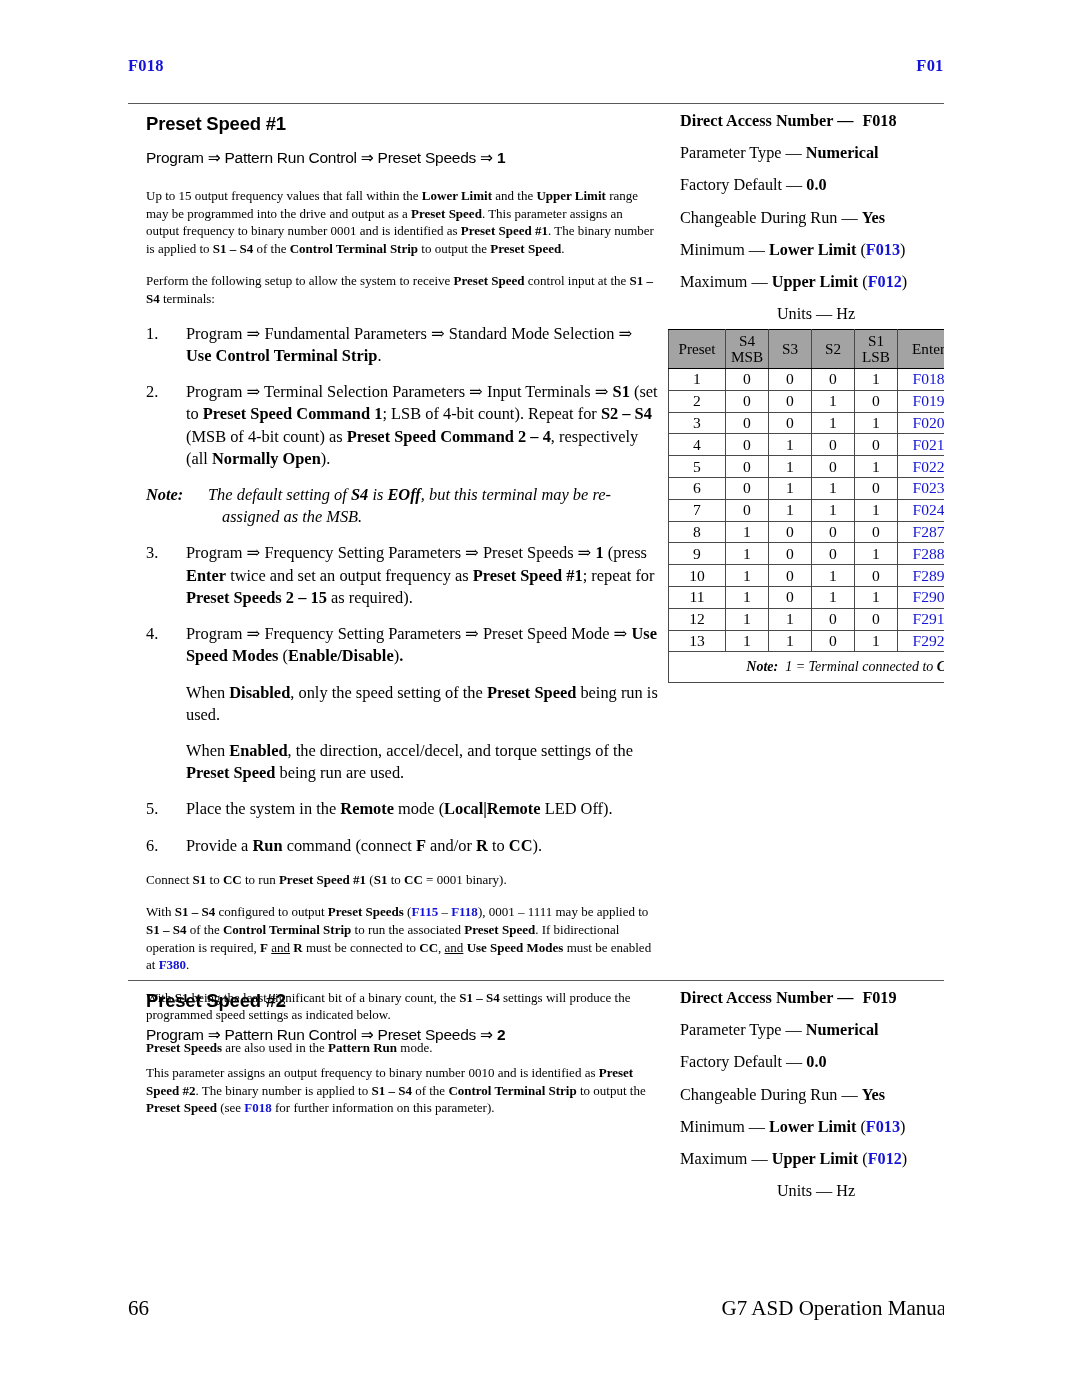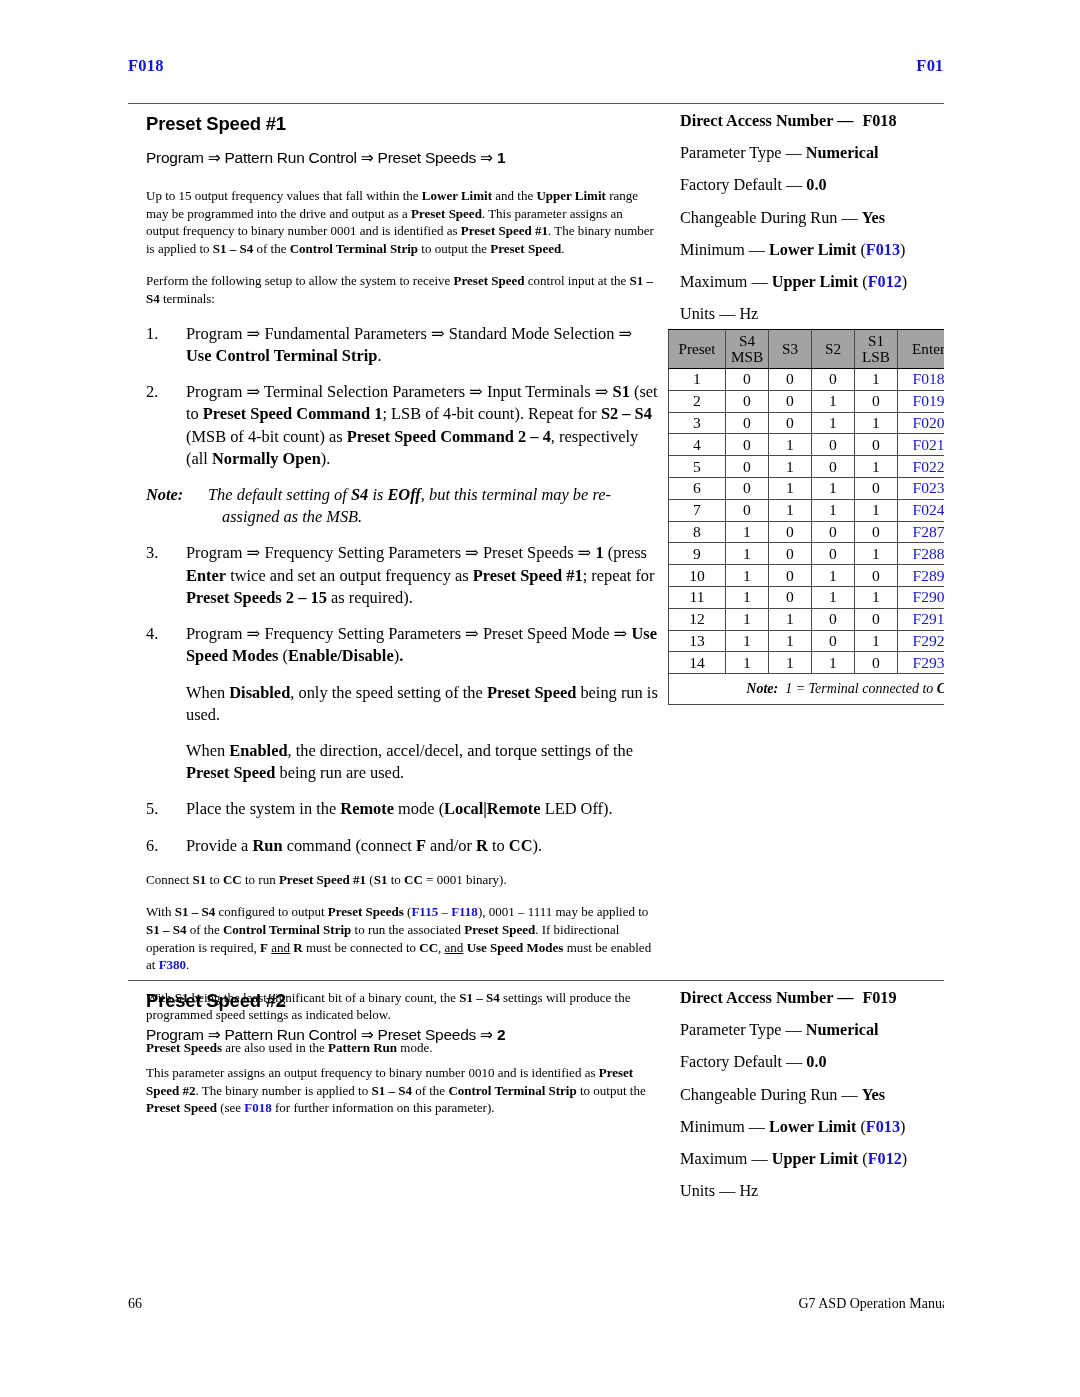--- a/index.html
+++ b/index.html
@@ -134,21 +134,21 @@
   }
   .subpara b { font-weight: bold; }
 
   
   .spec {
     font-size: 16.2px;
     line-height: 1.0;
     margin: 0 0 16px 0;
     white-space: nowrap;
   }
-  .spec:last-child { margin-bottom: 0; }
+  .spec:last-child { margin-bottom: 0; text-align: center; }
   .spec b { font-weight: bold; }
   .spec.first { font-weight: bold; }
   .spec .gap { display: inline-block; width: 9px; }
 
   
   .tbl-wrap {
     position: absolute;
     left: 668px;
     top: 329px;
     width: 285px;
@@ -195,21 +195,21 @@
   tr.noterow td b { font-weight: bold; font-style: italic; }
 
   
   .footer {
     position: absolute;
     left: 128px;
     top: 1296px;
     width: 824px;
     display: flex;
     justify-content: space-between;
-    font-size: 14px;
+    font-size: 21px;
     gap: 23px;
   }
 </style>
 </head>
 <body>
 
 <div class="page">
 
   <div class="runhead">
     <span>F018</span>
@@ -418,28 +418,20 @@
             <td class="c-out out">F291</td>
           </tr>
           <tr>
             <td class="c-preset">13</td>
             <td class="c-bit bit1">1</td>
             <td class="c-bit bit1">1</td>
             <td class="c-bit">0</td>
             <td class="c-bit bit1">1</td>
             <td class="c-out out">F292</td>
           </tr>
-          <tr>
-            <td class="c-preset">14</td>
-            <td class="c-bit bit1">1</td>
-            <td class="c-bit bit1">1</td>
-            <td class="c-bit bit1">1</td>
-            <td class="c-bit">0</td>
-            <td class="c-out out">F293</td>
-          </tr>
         </tbody>
       <tfoot>
         <tr class="noterow">
           <td colspan="6"><b>Note:</b>&nbsp; <span>1 = Terminal connected to <b>CC</b>.</span></td>
         </tr>
       </tfoot>
     </table>
   </div>
 
   <div class="colwrap sec-bot">

